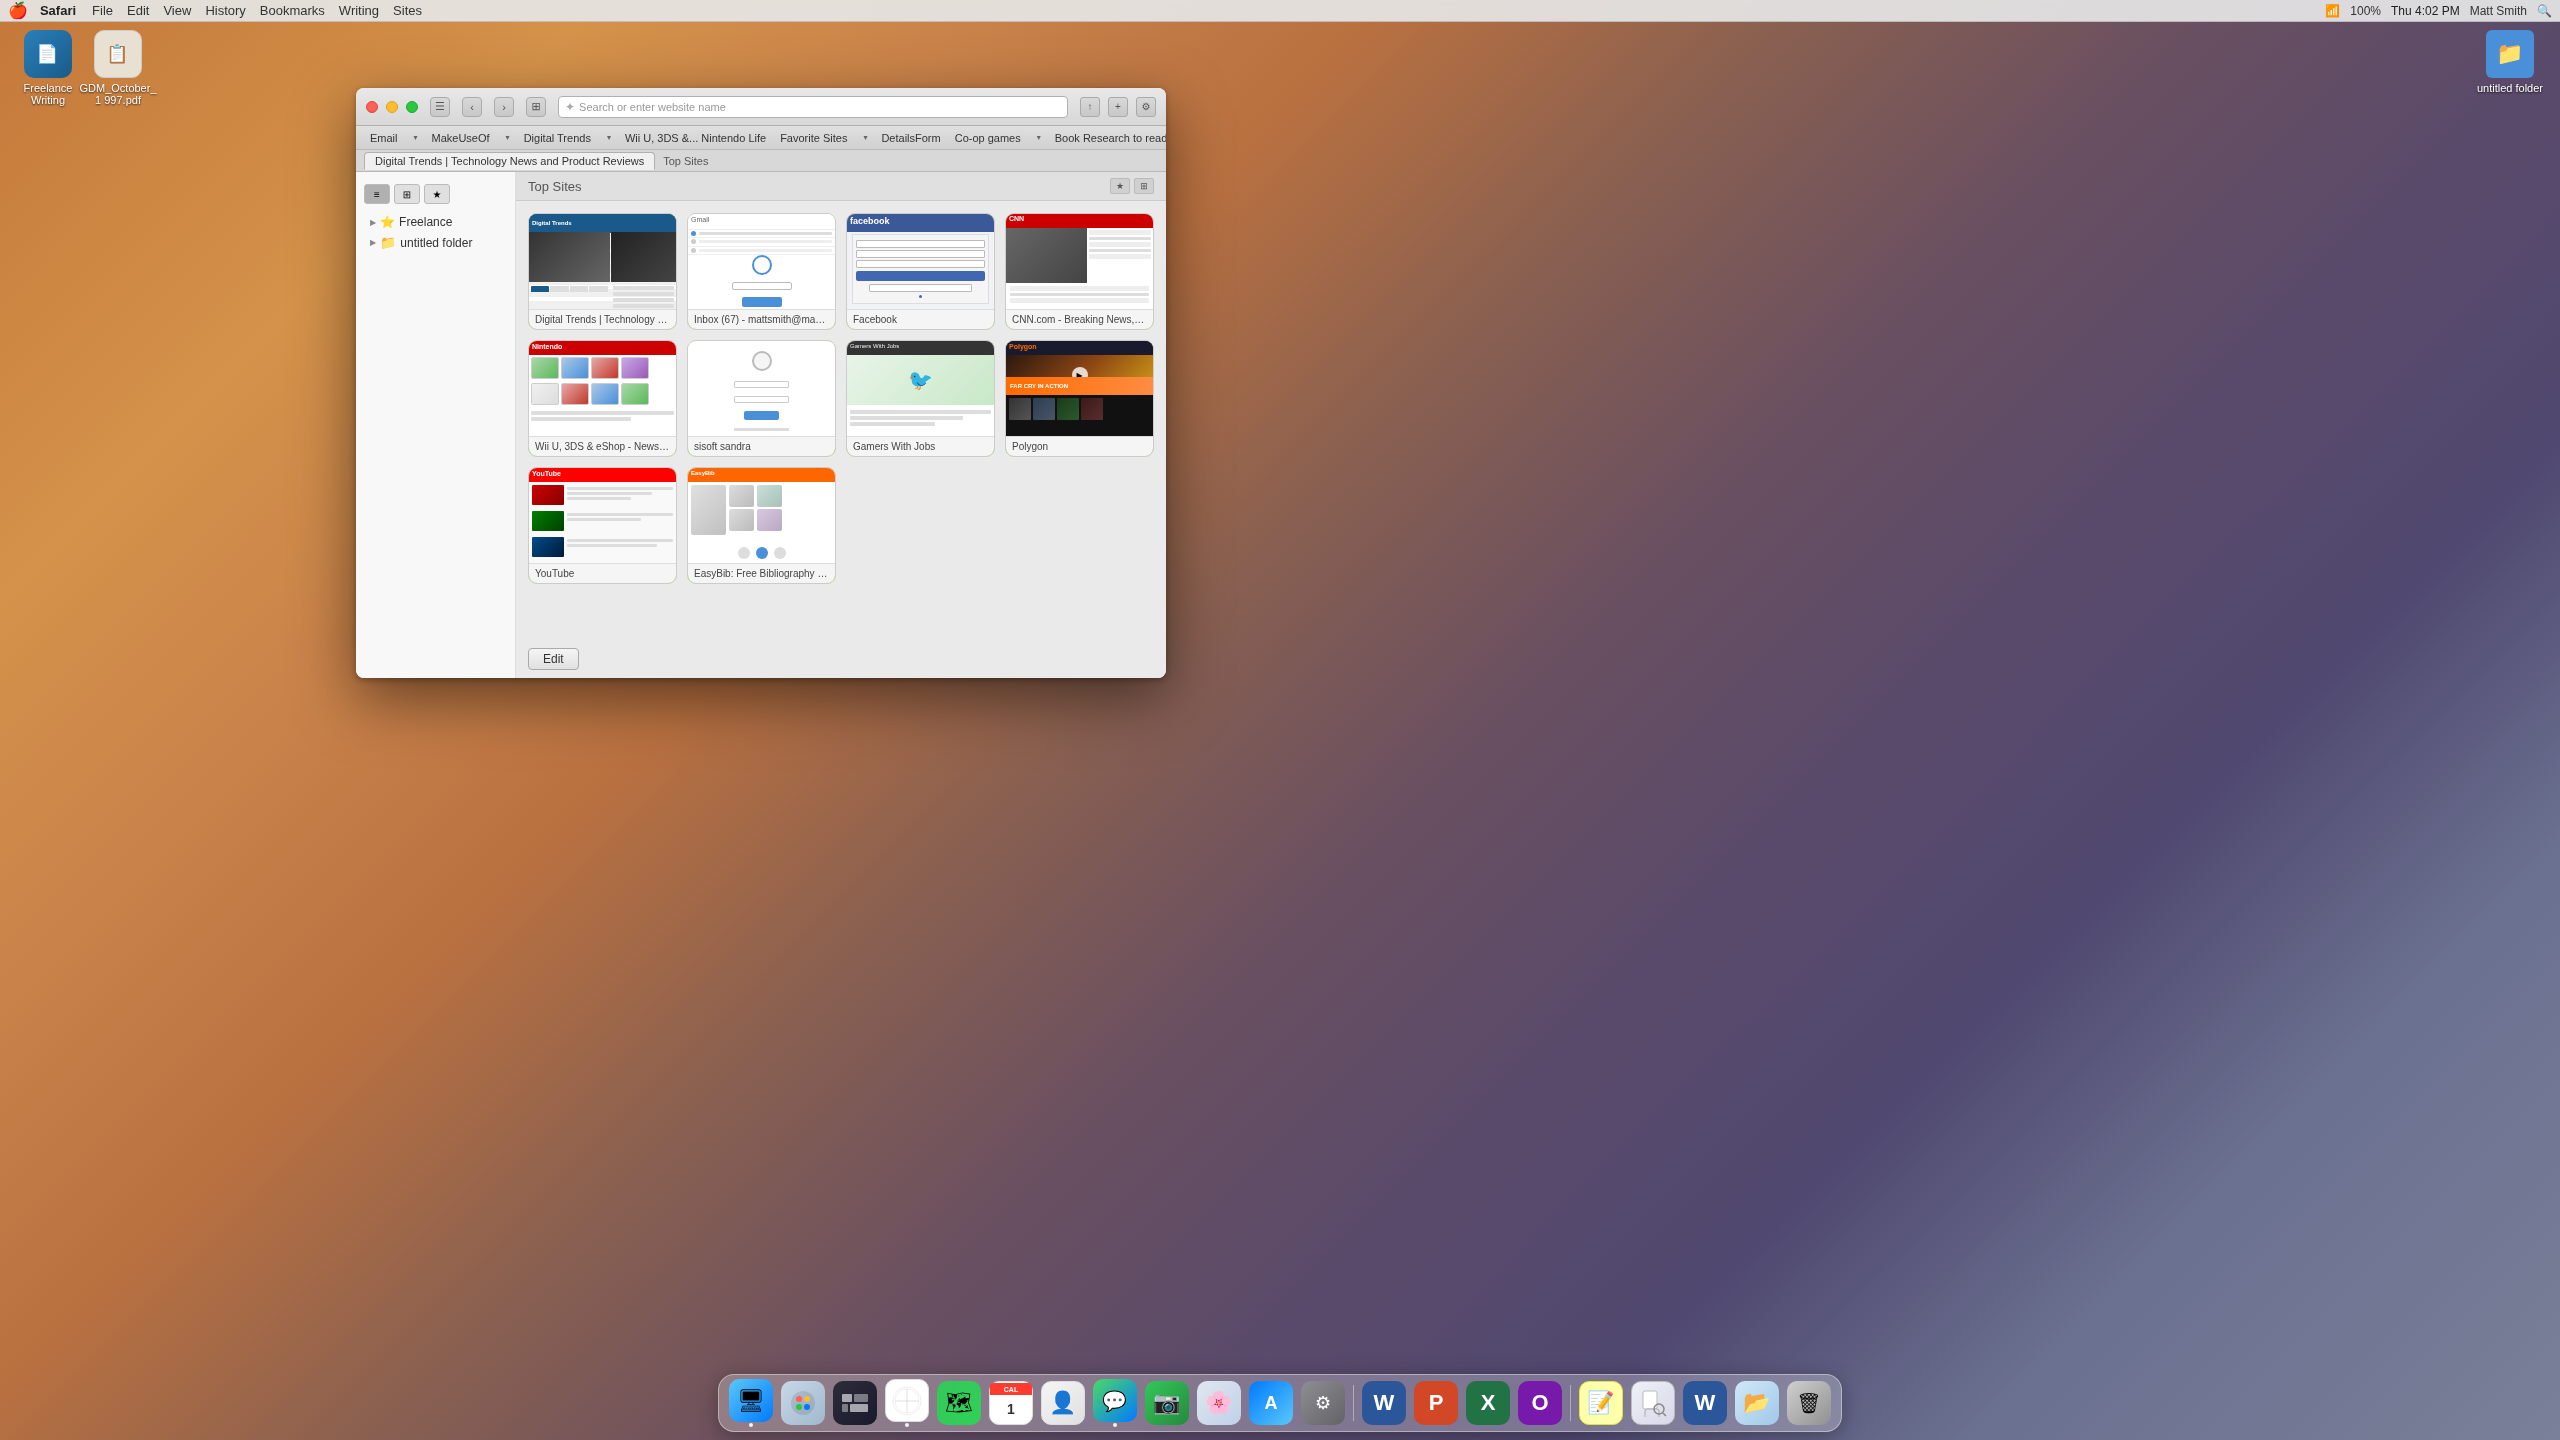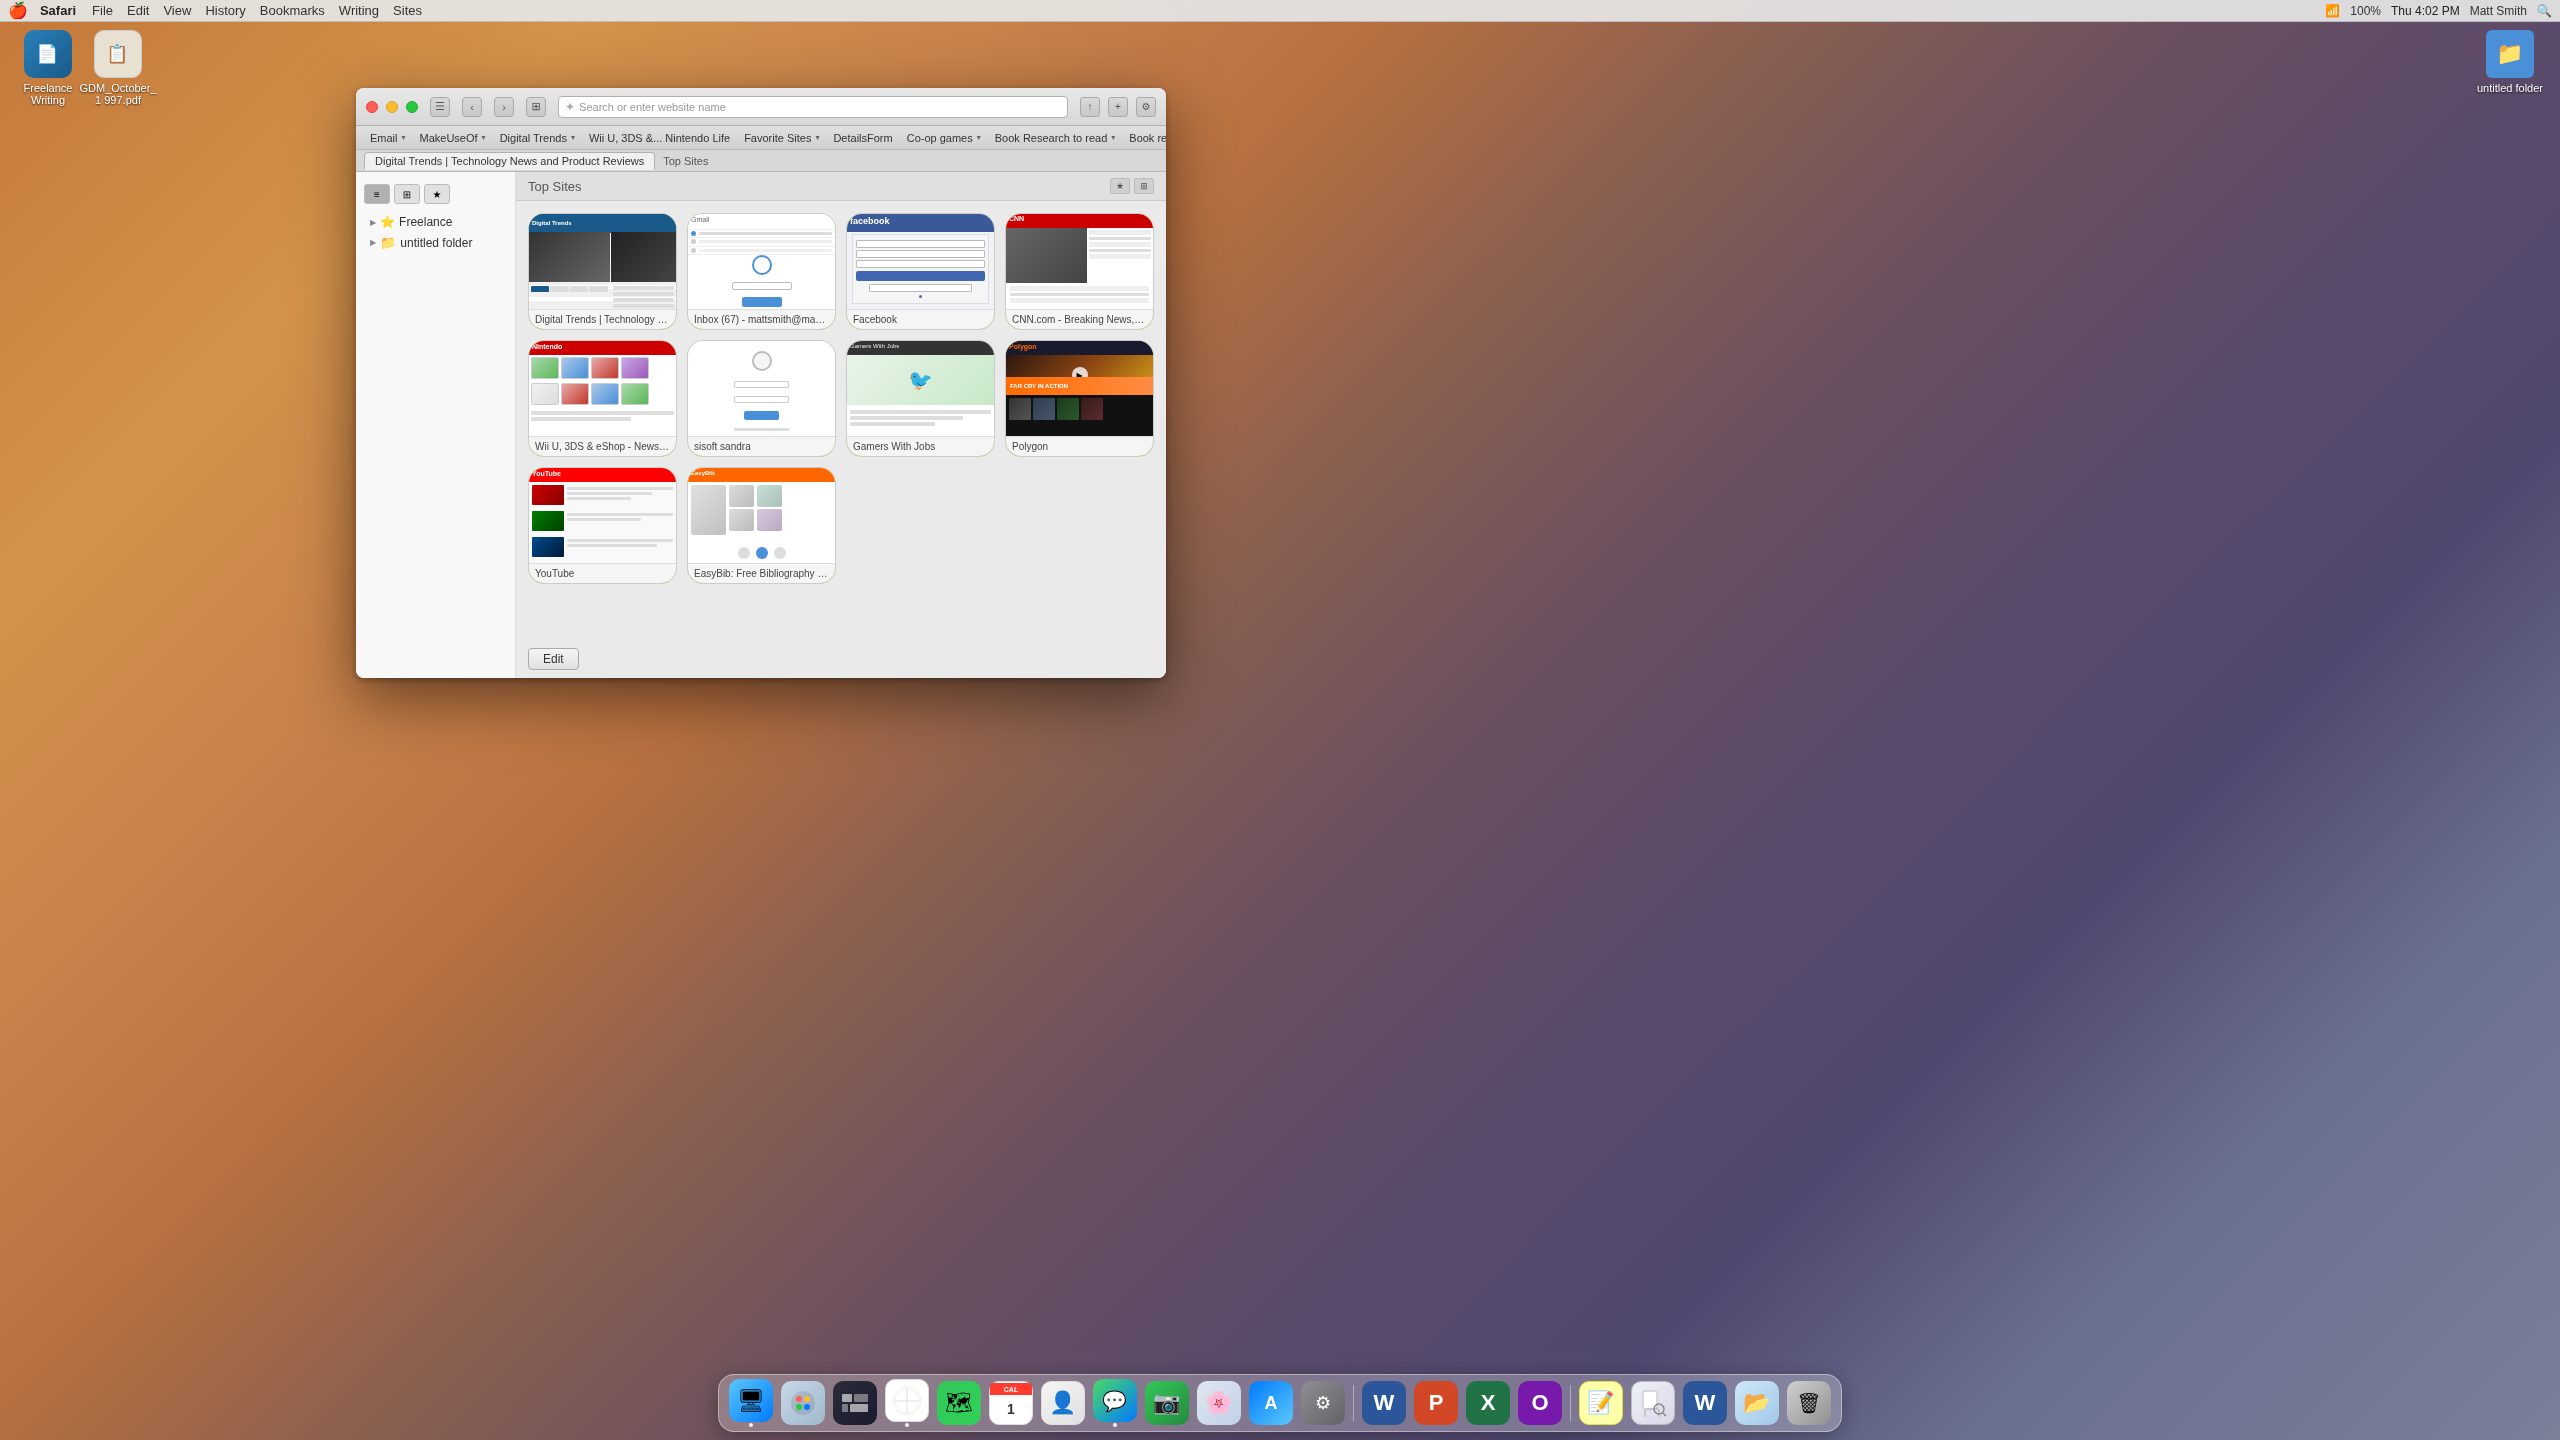--- a/index.html
+++ b/index.html
@@ -181,21 +181,21 @@
       overflow: hidden;
     }
     .bookmark-item {
       padding: 2px 6px;
       border-radius: 3px;
       color: #333;
       cursor: pointer;
       white-space: nowrap;
       display: flex;
       align-items: center;
-      gap: 4px;
+      gap: 16px;
     }
     .bookmark-arrow { font-size: 8px; color: #666; }
 
     
     #tab-bar {
       height: 22px;
       background: #d8d8d8;
       border-bottom: 1px solid #b8b8b8;
       display: flex;
       align-items: center;
@@ -292,21 +292,21 @@
     
     #thumbnails-grid {
       display: grid;
       grid-template-columns: repeat(4, 1fr);
       gap: 10px;
       padding: 12px;
     }
     .thumbnail-item {
       background: #84cc16;
       border: 1px solid #ccc;
-      border-radius: 16px;
+      border-radius: 9px;
       overflow: hidden;
       cursor: pointer;
     }
     .thumbnail-preview {
       width: 100%;
       height: 95px;
       background: #e8e8e8;
       position: relative;
       overflow: hidden;
     }

